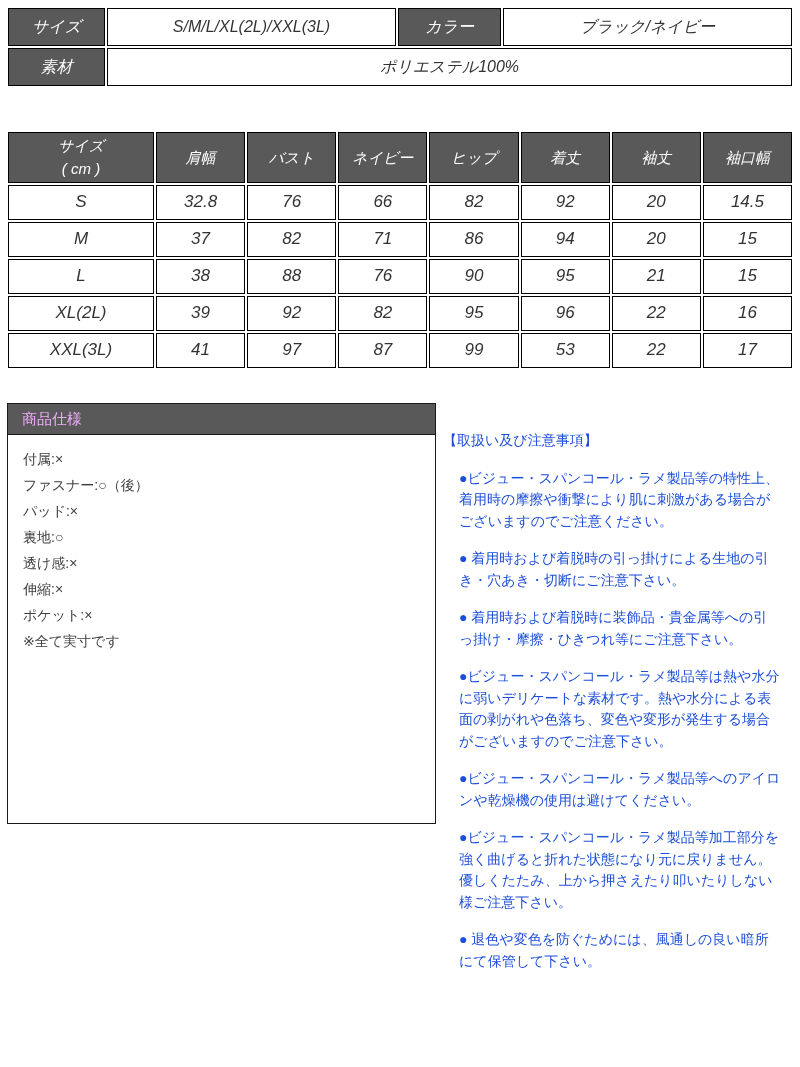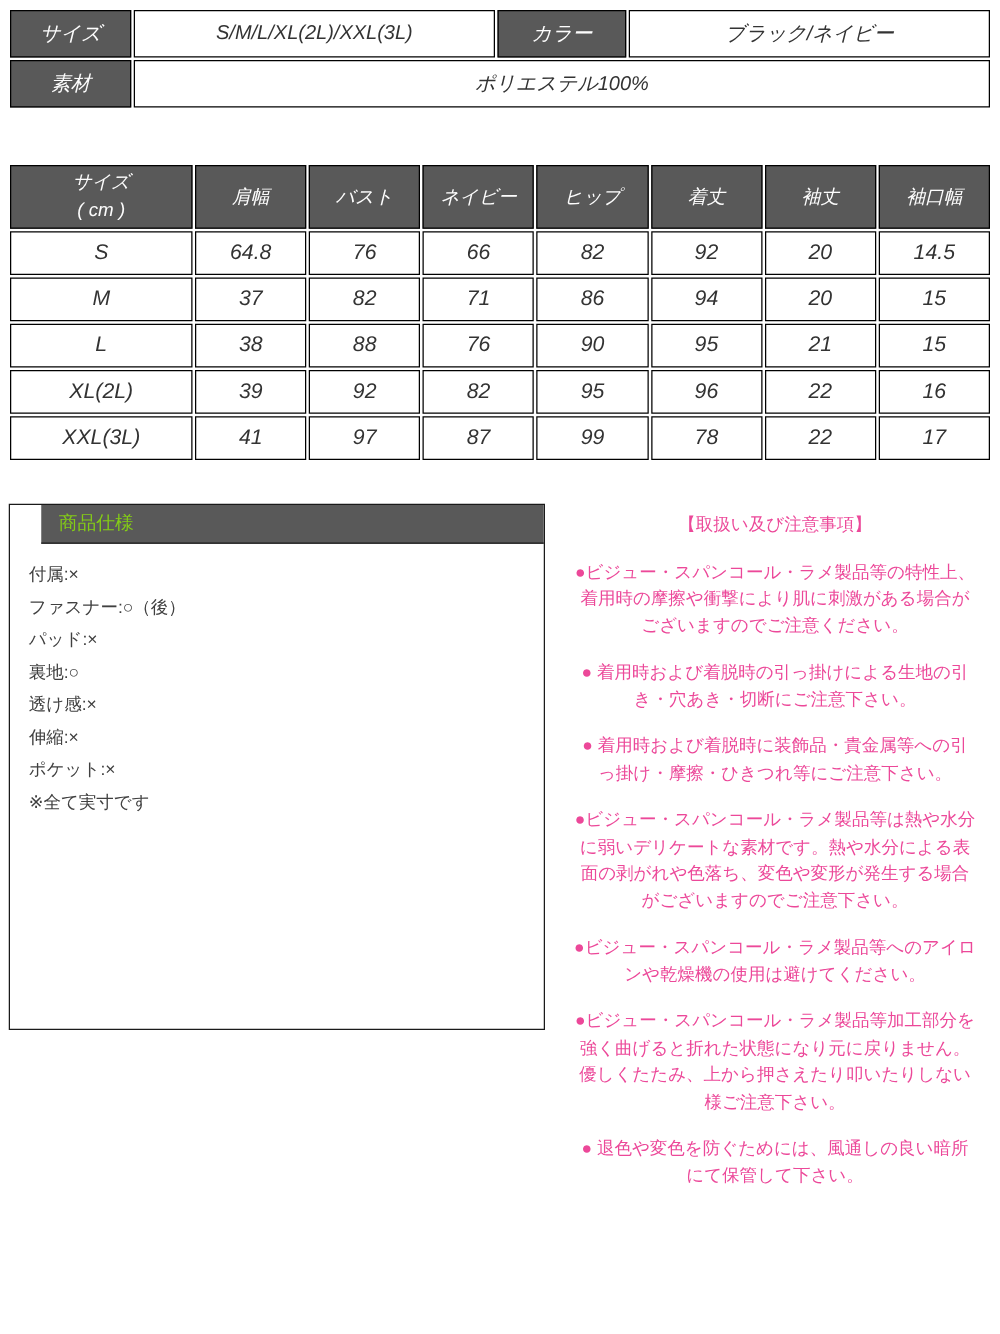--- a/index.html
+++ b/index.html
@@ -38,35 +38,33 @@
 
   
   .spec-box {
     position: absolute; left: 7px; top: 403px;
     width: 429px; height: 421px;
     border: 1px solid #1a1a1a; background: #ffffff;
     box-sizing: border-box;
   }
   .spec-box-header {
     height: 30px; line-height: 30px;
-    background: #595959; color: #84cc16;
+    background: #595959; color: #f0abfc;
     font-size: 15px; padding-left: 14px;
     border-bottom: 1px solid #1a1a1a;
-    margin-left: 25px;
   }
   .spec-box-body { padding: 11px 15px; font-size: 14px; color: #404040; }
   .spec-item { line-height: 26px; }
   .spec-note { line-height: 26px; }
 
   
   .care-notes {
-    position: absolute; left: 443px; top: 409px; width: 354px;
-    font-size: 14px; line-height: 21.5px; color: #ec4899;
+    position: absolute; left: 443px; top: 430px; width: 354px;
+    font-size: 14px; line-height: 21.5px; color: #1d4ed8;
     word-break: break-all;
-    text-align: center;
   }
   .care-notes p { margin: 16px; }
 </style>
 </head>
 <body>
 
 <div class="page">
 
   <table class="spec-table">
     <colgroup>
@@ -106,21 +104,21 @@
       <td>肩幅</td>
       <td>バスト</td>
       <td>ネイビー</td>
       <td>ヒップ</td>
       <td>着丈</td>
       <td>袖丈</td>
       <td>袖口幅</td>
     </tr>
     <tr>
       <td>S</td>
-      <td>64.8</td>
+      <td>32.8</td>
       <td>76</td>
       <td>66</td>
       <td>82</td>
       <td>92</td>
       <td>20</td>
       <td>14.5</td>
     </tr>
     <tr>
       <td>M</td>
       <td>37</td>
@@ -150,21 +148,21 @@
       <td>96</td>
       <td>22</td>
       <td>16</td>
     </tr>
     <tr>
       <td>XXL(3L)</td>
       <td>41</td>
       <td>97</td>
       <td>87</td>
       <td>99</td>
-      <td>78</td>
+      <td>53</td>
       <td>22</td>
       <td>17</td>
     </tr>
   </tbody>
     </table>
 
   <div class="spec-box">
     <div class="spec-box-header">商品仕様</div>
     <div class="spec-box-body">
       <div class="spec-item">付属:×</div>

